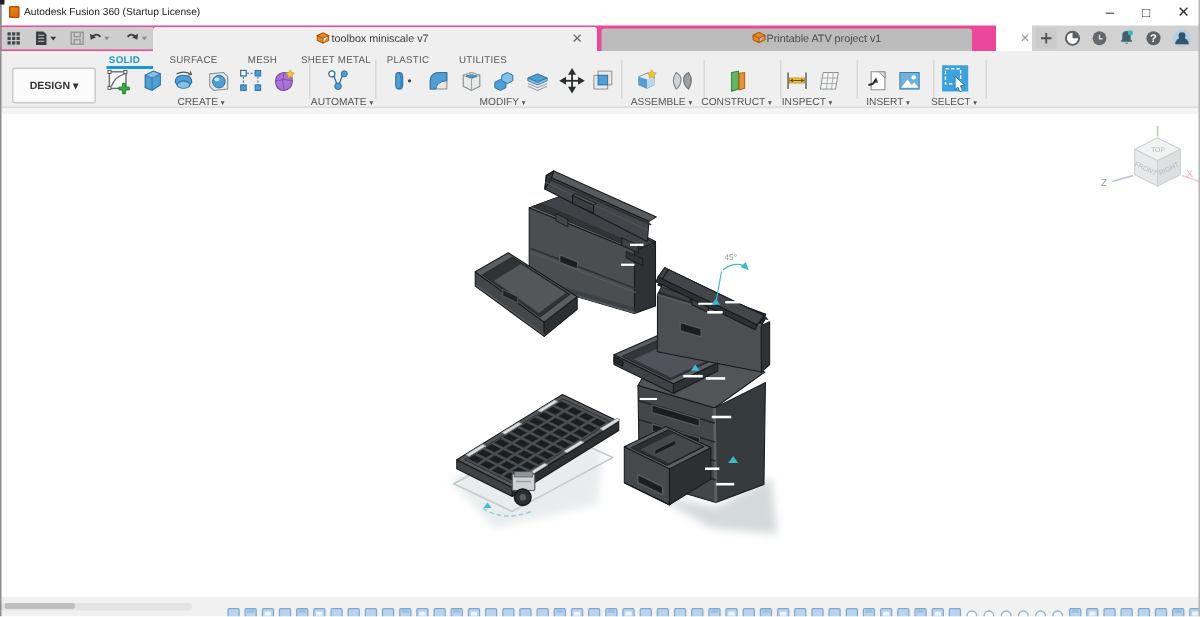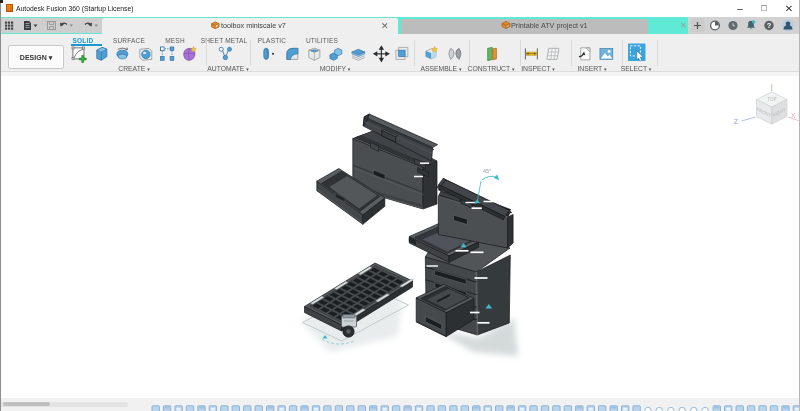--- a/index.html
+++ b/index.html
@@ -1,20 +1,20 @@
 <!DOCTYPE html>
 <html><head><meta charset="utf-8"><style>
 *{margin:0;padding:0;box-sizing:border-box}
 html,body{width:800px;height:411px;overflow:hidden;font-family:"Liberation Sans",sans-serif;background:#fff}
 #win{position:relative;width:800px;height:411px}
 #titlebar{position:absolute;left:0;top:0;width:800px;height:17px;background:#fff;border-left:1px solid #777}
 #tb-icon{position:absolute;left:5px;top:4px;width:7px;height:8px;background:linear-gradient(135deg,#f29111,#d3640a);border-radius:1px;box-shadow:inset 0 0 0 1px #b35208}
 #tb-text{position:absolute;left:15px;top:5px;font-size:6.8px;color:#1a1a1a;white-space:nowrap}
 .wbtn{position:absolute;top:1px;width:16px;height:15px;color:#333;font-size:10px;text-align:center;line-height:15px}
-#tabbar{position:absolute;left:0;top:17px;width:800px;height:17px;background:#5eead4}
+#tabbar{position:absolute;left:0;top:17px;width:664px;height:17px;background:#ec4899}
 #tabbar .lighter{position:absolute;left:688px;top:0;width:112px;height:17px;background:#d2d2d2}
 #activetab{position:absolute;left:102px;top:1px;width:296px;height:16px;background:#efefef;border-radius:2px 2px 0 0}
 #inactivetab{position:absolute;left:401px;top:2px;width:247px;height:15px;background:#bcbcbc;border-radius:2px 2px 0 0}
 #ribbon{position:absolute;left:0;top:34px;width:800px;height:38px;background:#efefef;border-bottom:1px solid #dcdcdc}
 .rtab{position:absolute;top:3px;width:80px;text-align:center;font-size:6.5px;color:#5a5a5a;letter-spacing:0.2px}
 .rtab.active{color:#1899d1;font-weight:bold}
 #designbtn{position:absolute;left:8px;top:11px;width:56px;height:24px;background:#fbfbfb;border:1px solid #c9c9c9;border-radius:2px;font-size:7px;color:#333;text-align:center;line-height:24px;font-weight:bold}
 .glabel{position:absolute;top:30.5px;width:80px;text-align:center;font-size:6.8px;color:#555;white-space:nowrap}
 .car{font-size:5px;color:#555}
 .vdiv{position:absolute;top:6px;width:1px;height:26px;background:#d9d9d9}

